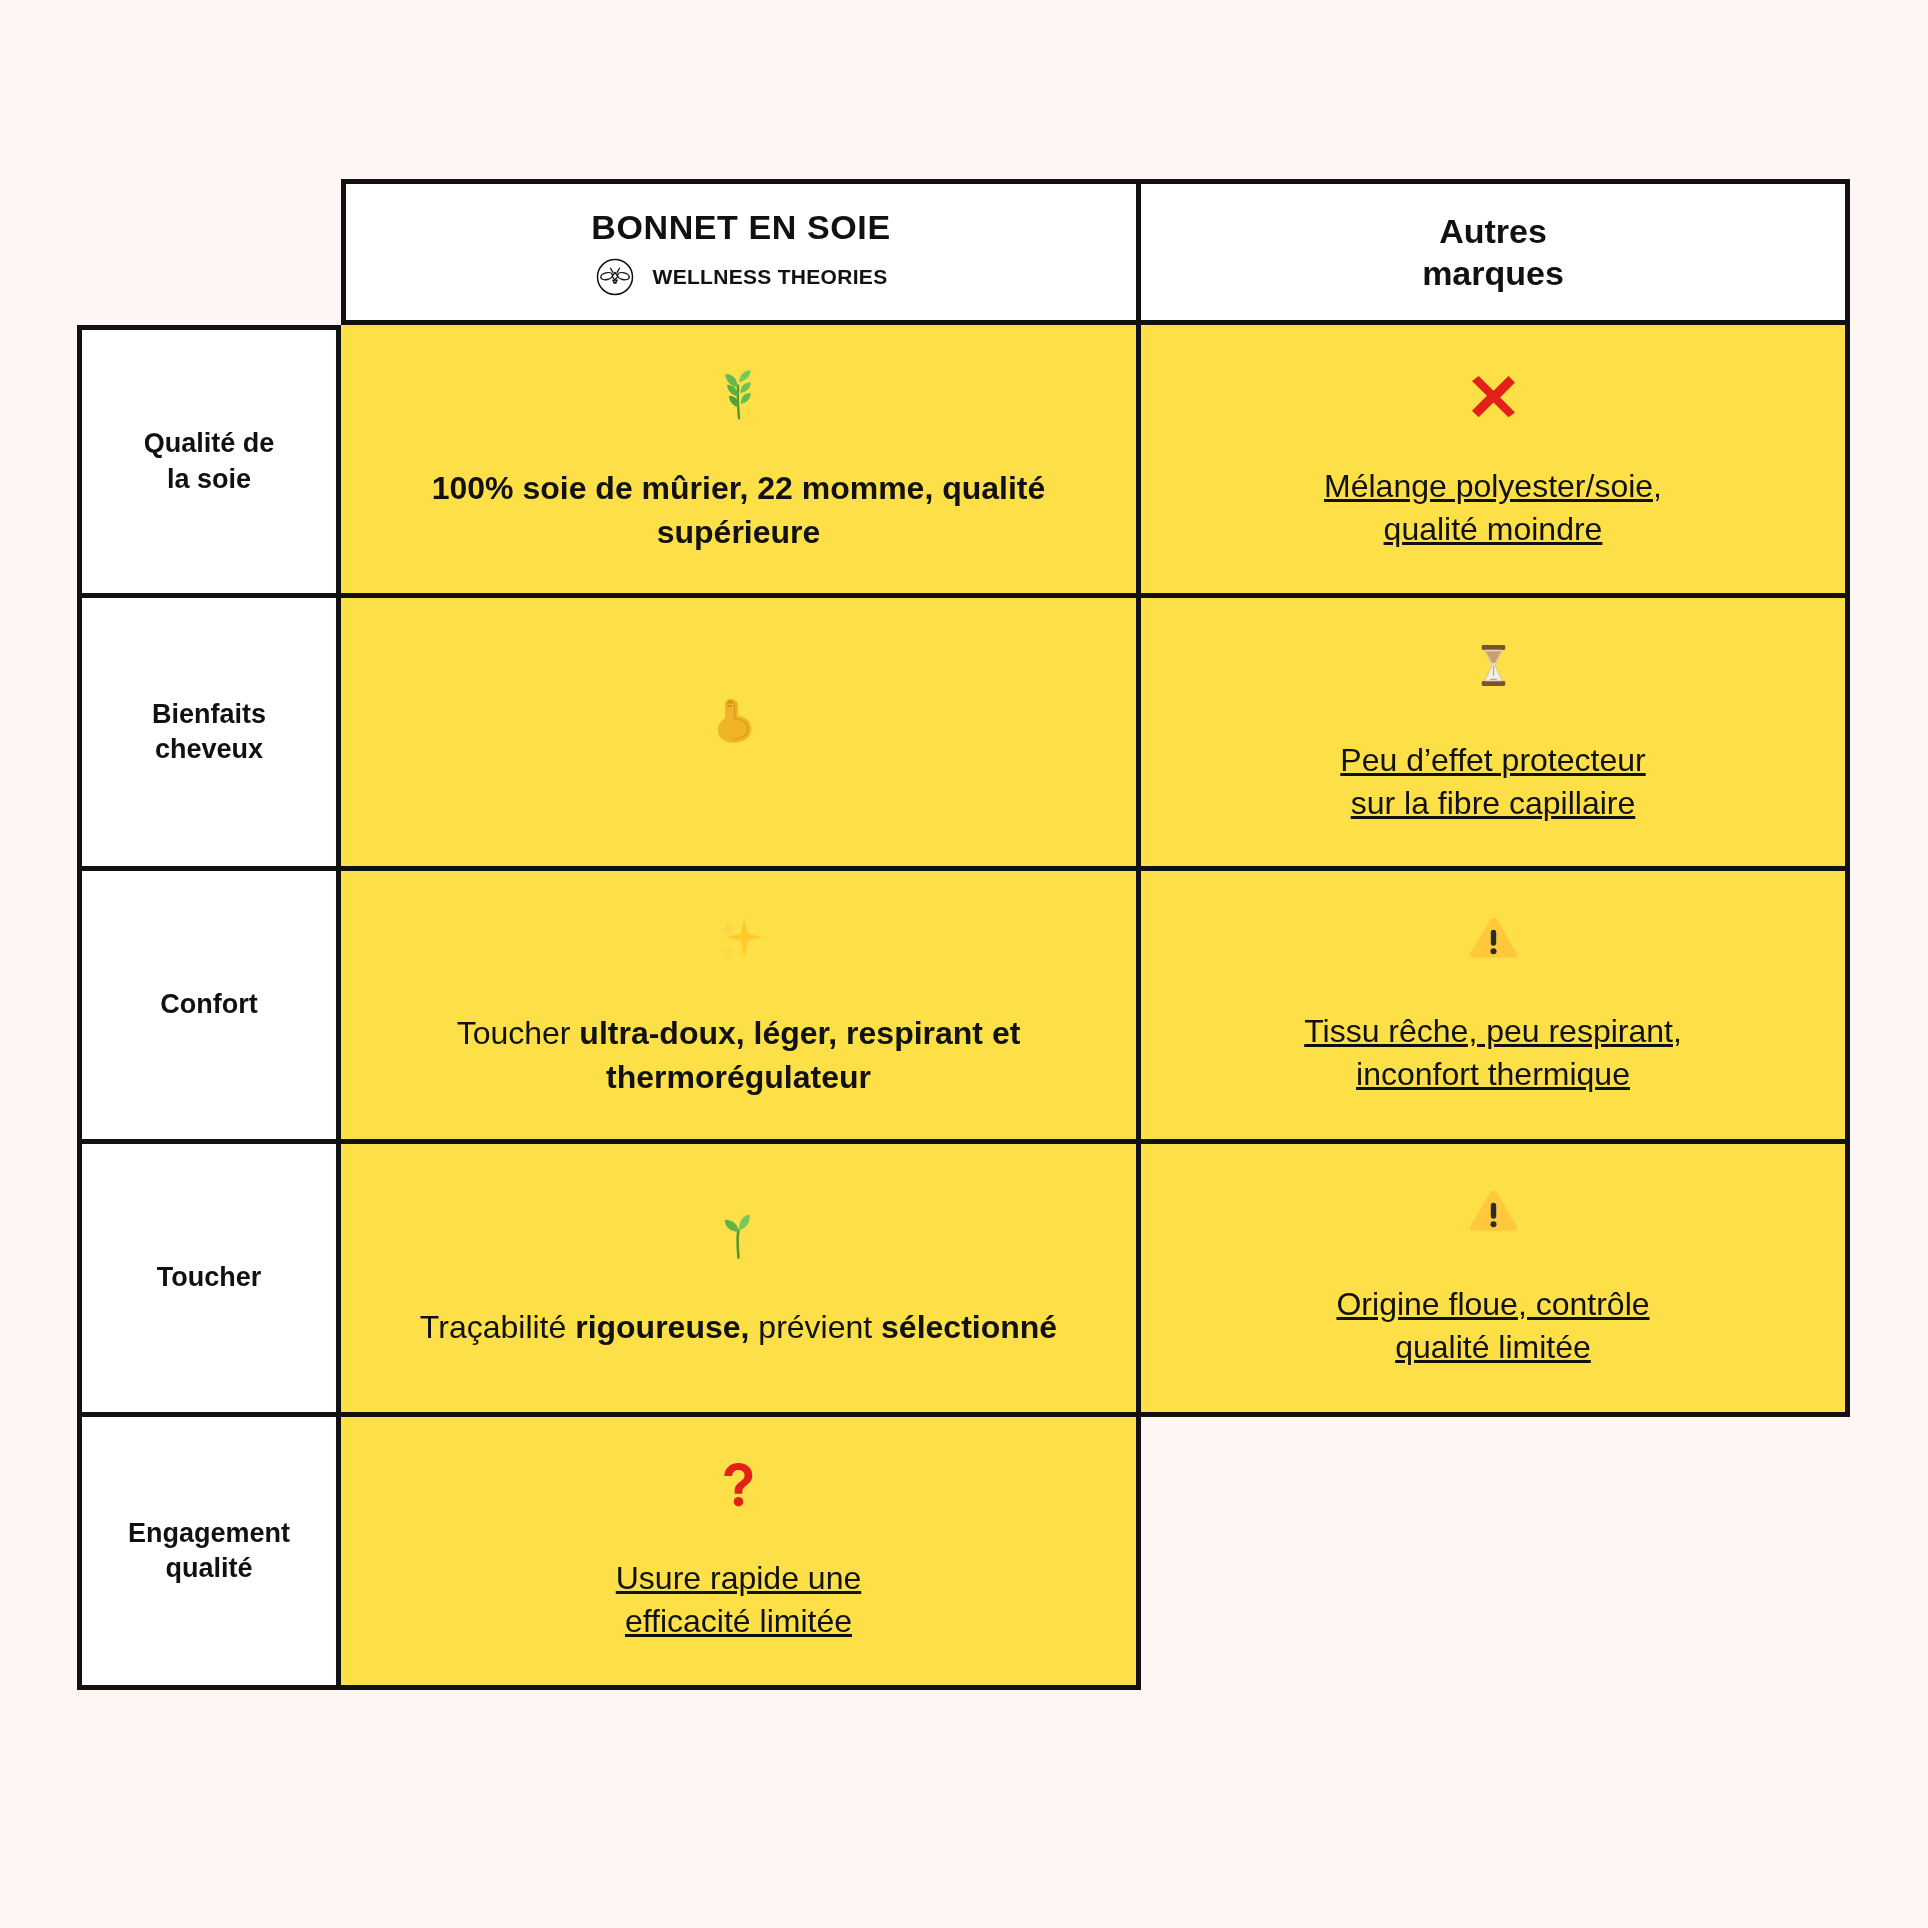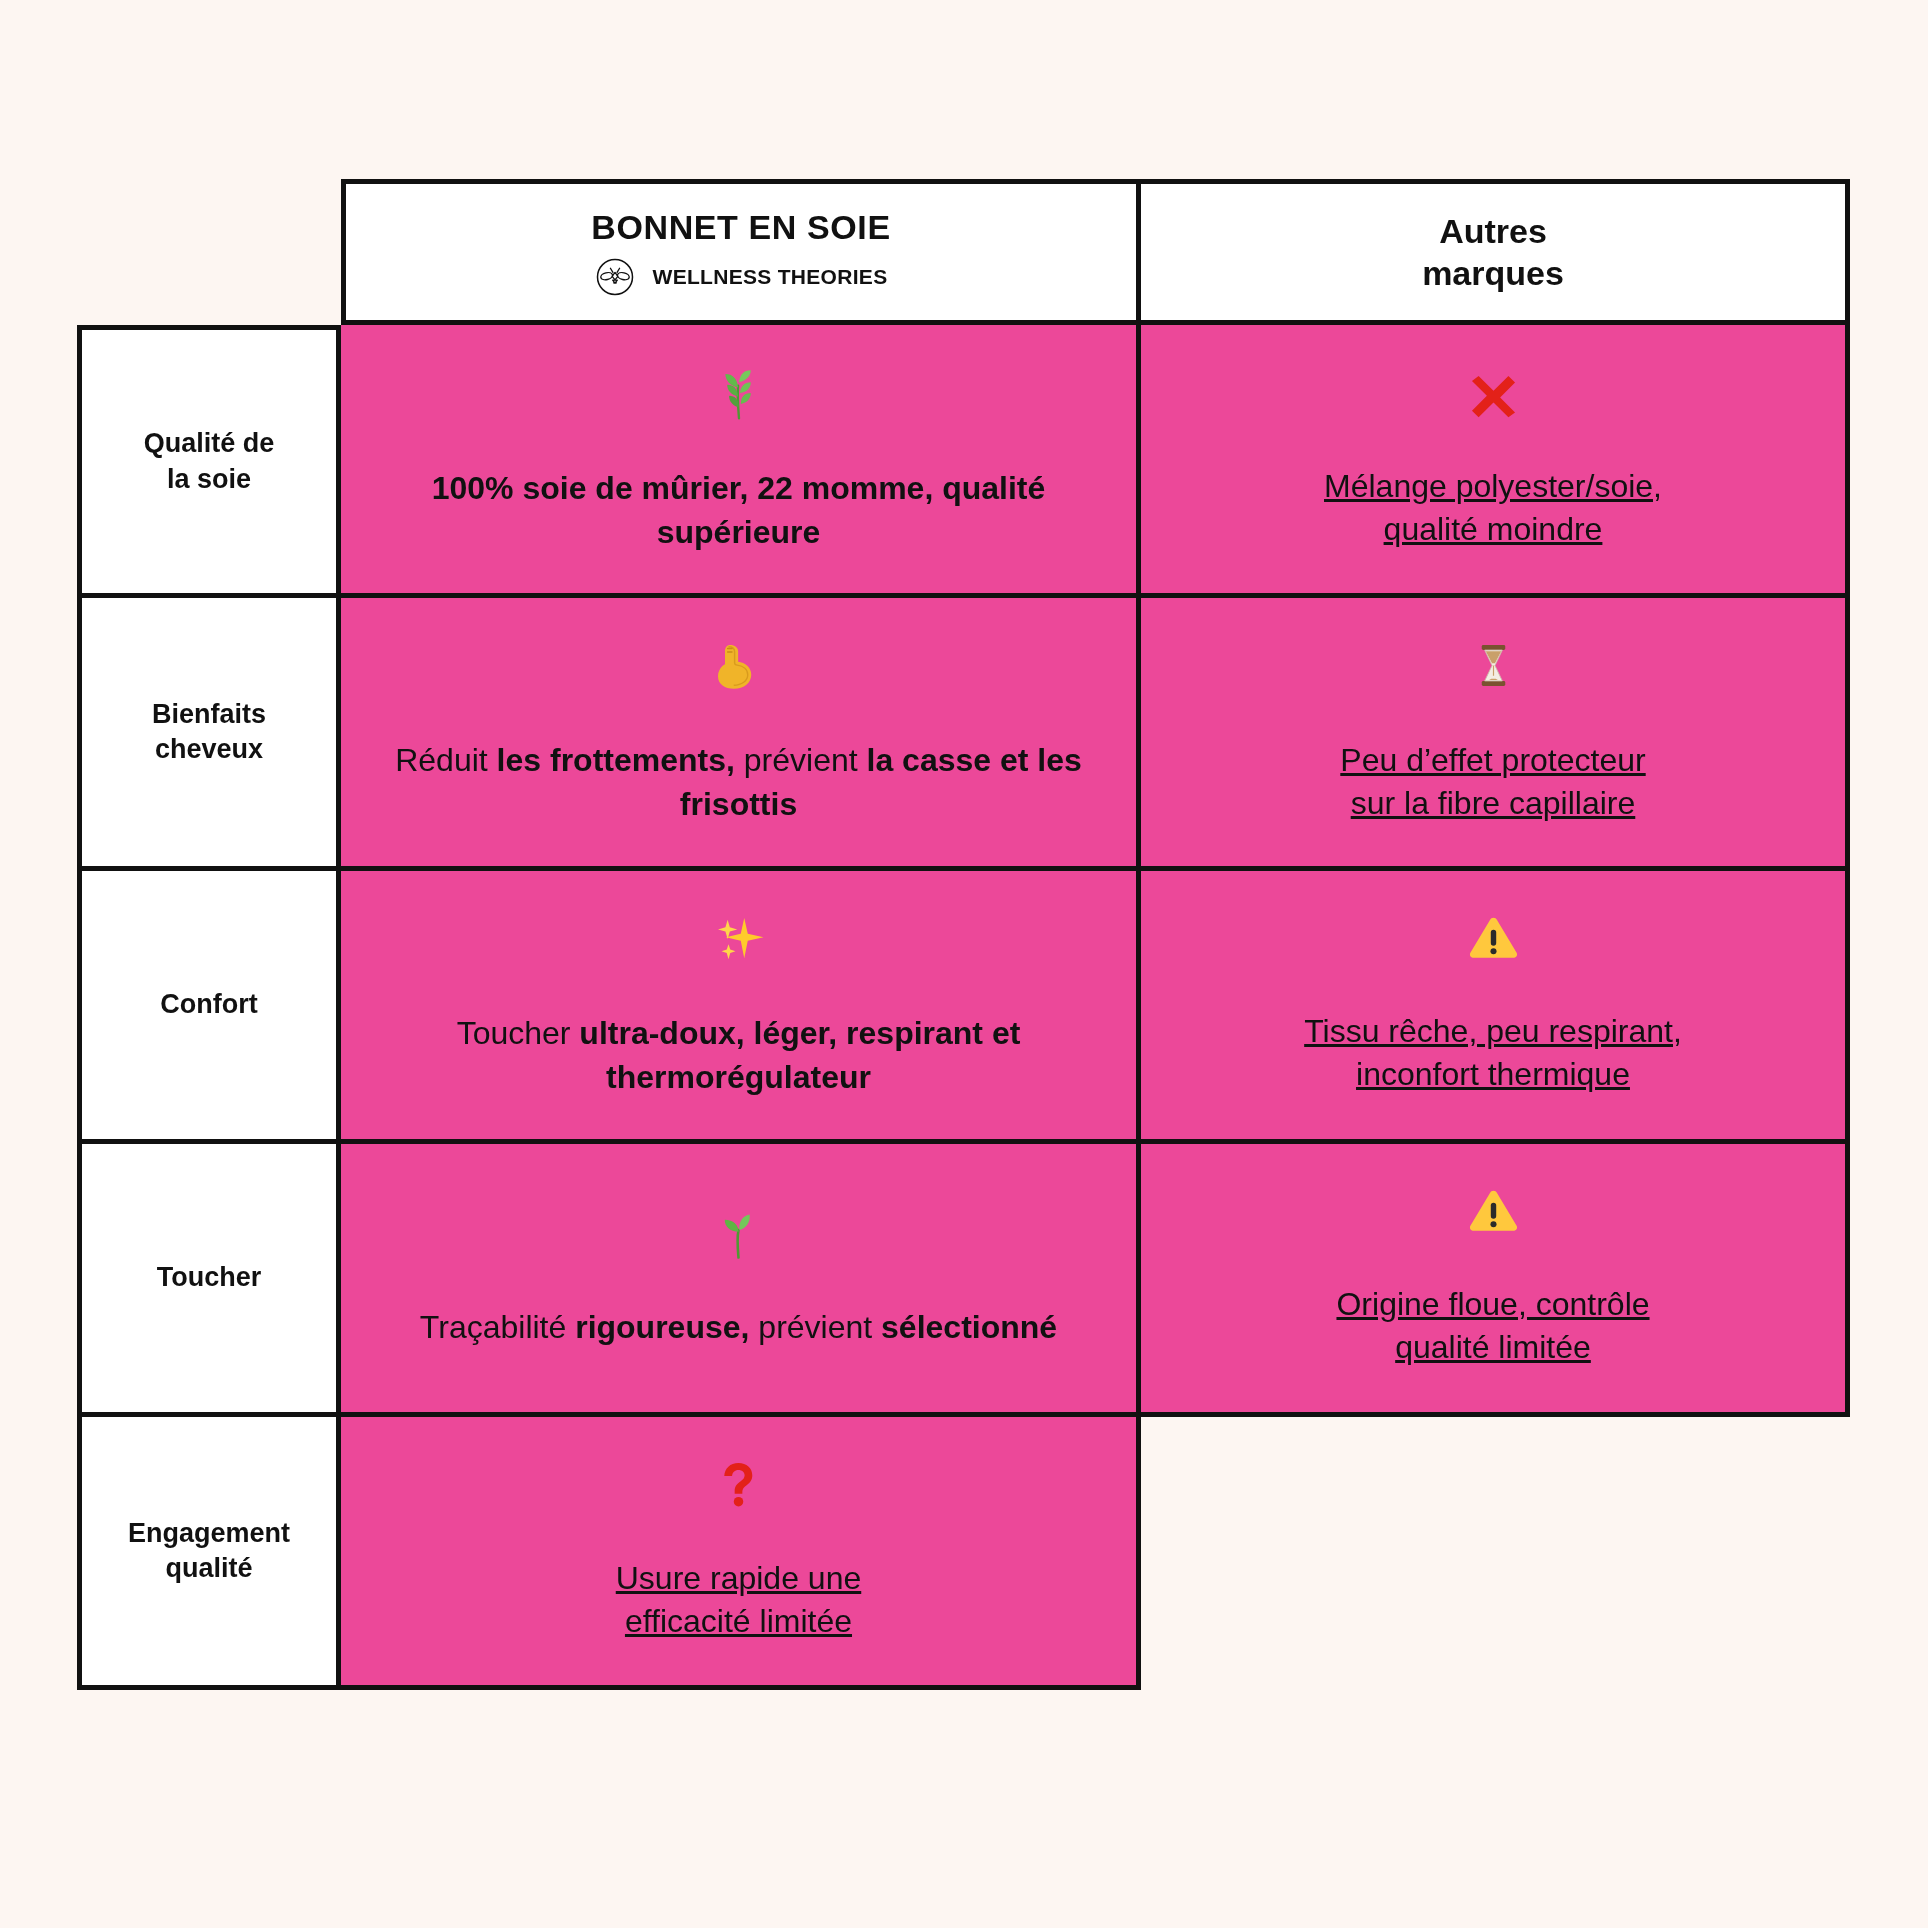--- a/index.html
+++ b/index.html
@@ -28,21 +28,21 @@
     display:flex;
     flex-direction:column;
     align-items:center;
     justify-content:center;
     text-align:center;
     color:#111111;
   }
 
   
   .bg-white { background:#ffffff; }
-  .bg-cream { background:#ec4899;gap:21px; }
+  .bg-cream { background:#fde047;gap:21px; }
   .bg-none  { background:#fdf6f2; }
 
   
   .bt { border-top:5.6px solid #111111; }
   .bb { border-bottom:5.6px solid #111111; }
   .bl { border-left:5.6px solid #111111; }
   .br { border-right:5.6px solid #111111; }
 
   
   .hdr-main-title {
@@ -152,21 +152,20 @@
 cheveux</div>
   </div>
   <div class="cell bg-cream bb br">
     <span class="emoji">
       <svg viewBox="0 0 64 64" width="56" height="56" aria-hidden="true">
         <path d="M22 8 C18 8 16 11 16 15 L16 30 C12 32 8 37 8 44 C8 53 16 58 26 58 C38 58 46 51 46 42 C46 33 39 28 31 27 L31 15 C31 11 27 8 22 8 Z" fill="#F0B429"></path>
         <path d="M20 10 C24 10 27 12 27 16 L27 28 C27 30 28 31 30 31 C37 32 42 36 42 42 C42 49 35 54 26 54" fill="none" stroke="#D99B1E" stroke-width="1.6"></path>
         <path d="M19 12 L24 12 M19 16 L24 16" stroke="#C98C18" stroke-width="1.6" stroke-linecap="round"></path>
       </svg>
     </span>
-    <div class="body-text pro"><span>Réduit </span><b>les frottements,</b><span> prévient </span><b>la casse et les frisottis</b></div>
   </div>
   <div class="cell bg-cream bb br">
     <span class="emoji">
       <svg viewBox="0 0 64 64" width="47" height="55" aria-hidden="true">
         <rect x="16" y="4" width="32" height="7" rx="2" fill="#7A5230"></rect>
         <rect x="16" y="53" width="32" height="7" rx="2" fill="#7A5230"></rect>
         <path d="M20 11 L44 11 L34 32 L44 53 L20 53 L30 32 Z" fill="#F4EDE4" stroke="#CDBCA8" stroke-width="1.2"></path>
         <path d="M21.5 12.5 L42.5 12.5 L34 29 L30 29 Z" fill="#C9A06A"></path>
         <path d="M29 50 L35 50 L38 51.6 L26 51.6 Z" fill="#C9A06A"></path>
         <path d="M32 32 L32 46" stroke="#C9A06A" stroke-width="1.6"></path>

